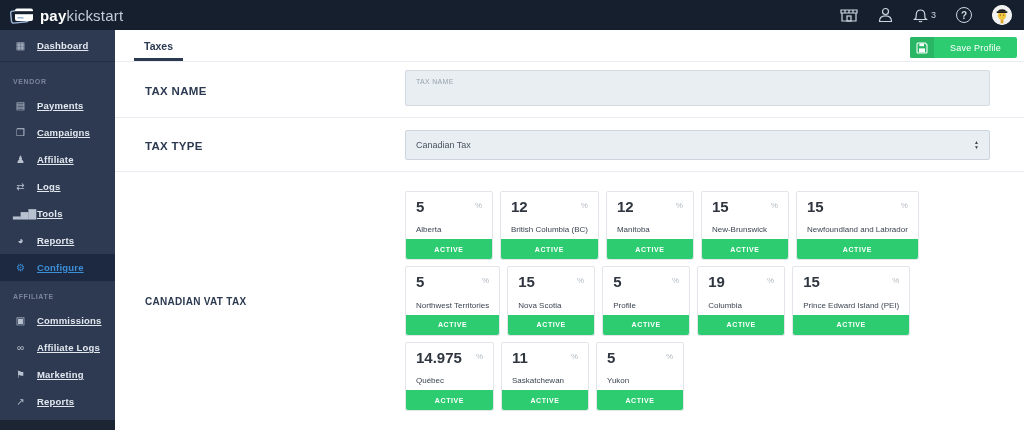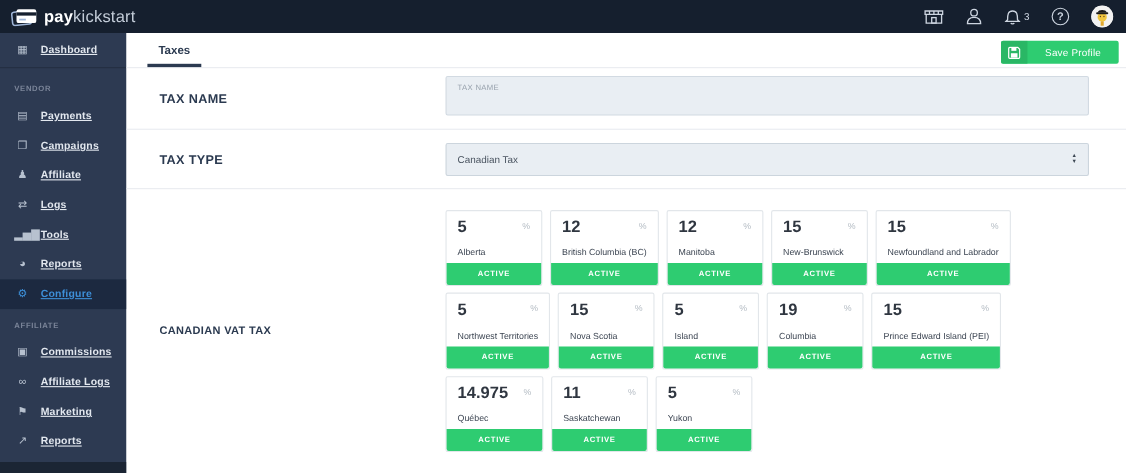--- a/index.html
+++ b/index.html
@@ -304,21 +304,21 @@
               <div class="prov">Nova Scotia</div>
             </div>
             <button class="active-btn">ACTIVE</button>
           </div>
           <div class="tax-card">
             <div class="card-body">
               <div class="rate-line">
                 <span class="rate">5</span>
                 <span class="pct">%</span>
               </div>
-              <div class="prov">Island</div>
+              <div class="prov">Profile</div>
             </div>
             <button class="active-btn">ACTIVE</button>
           </div>
           <div class="tax-card">
             <div class="card-body">
               <div class="rate-line">
                 <span class="rate">19</span>
                 <span class="pct">%</span>
               </div>
               <div class="prov">Columbia</div>

